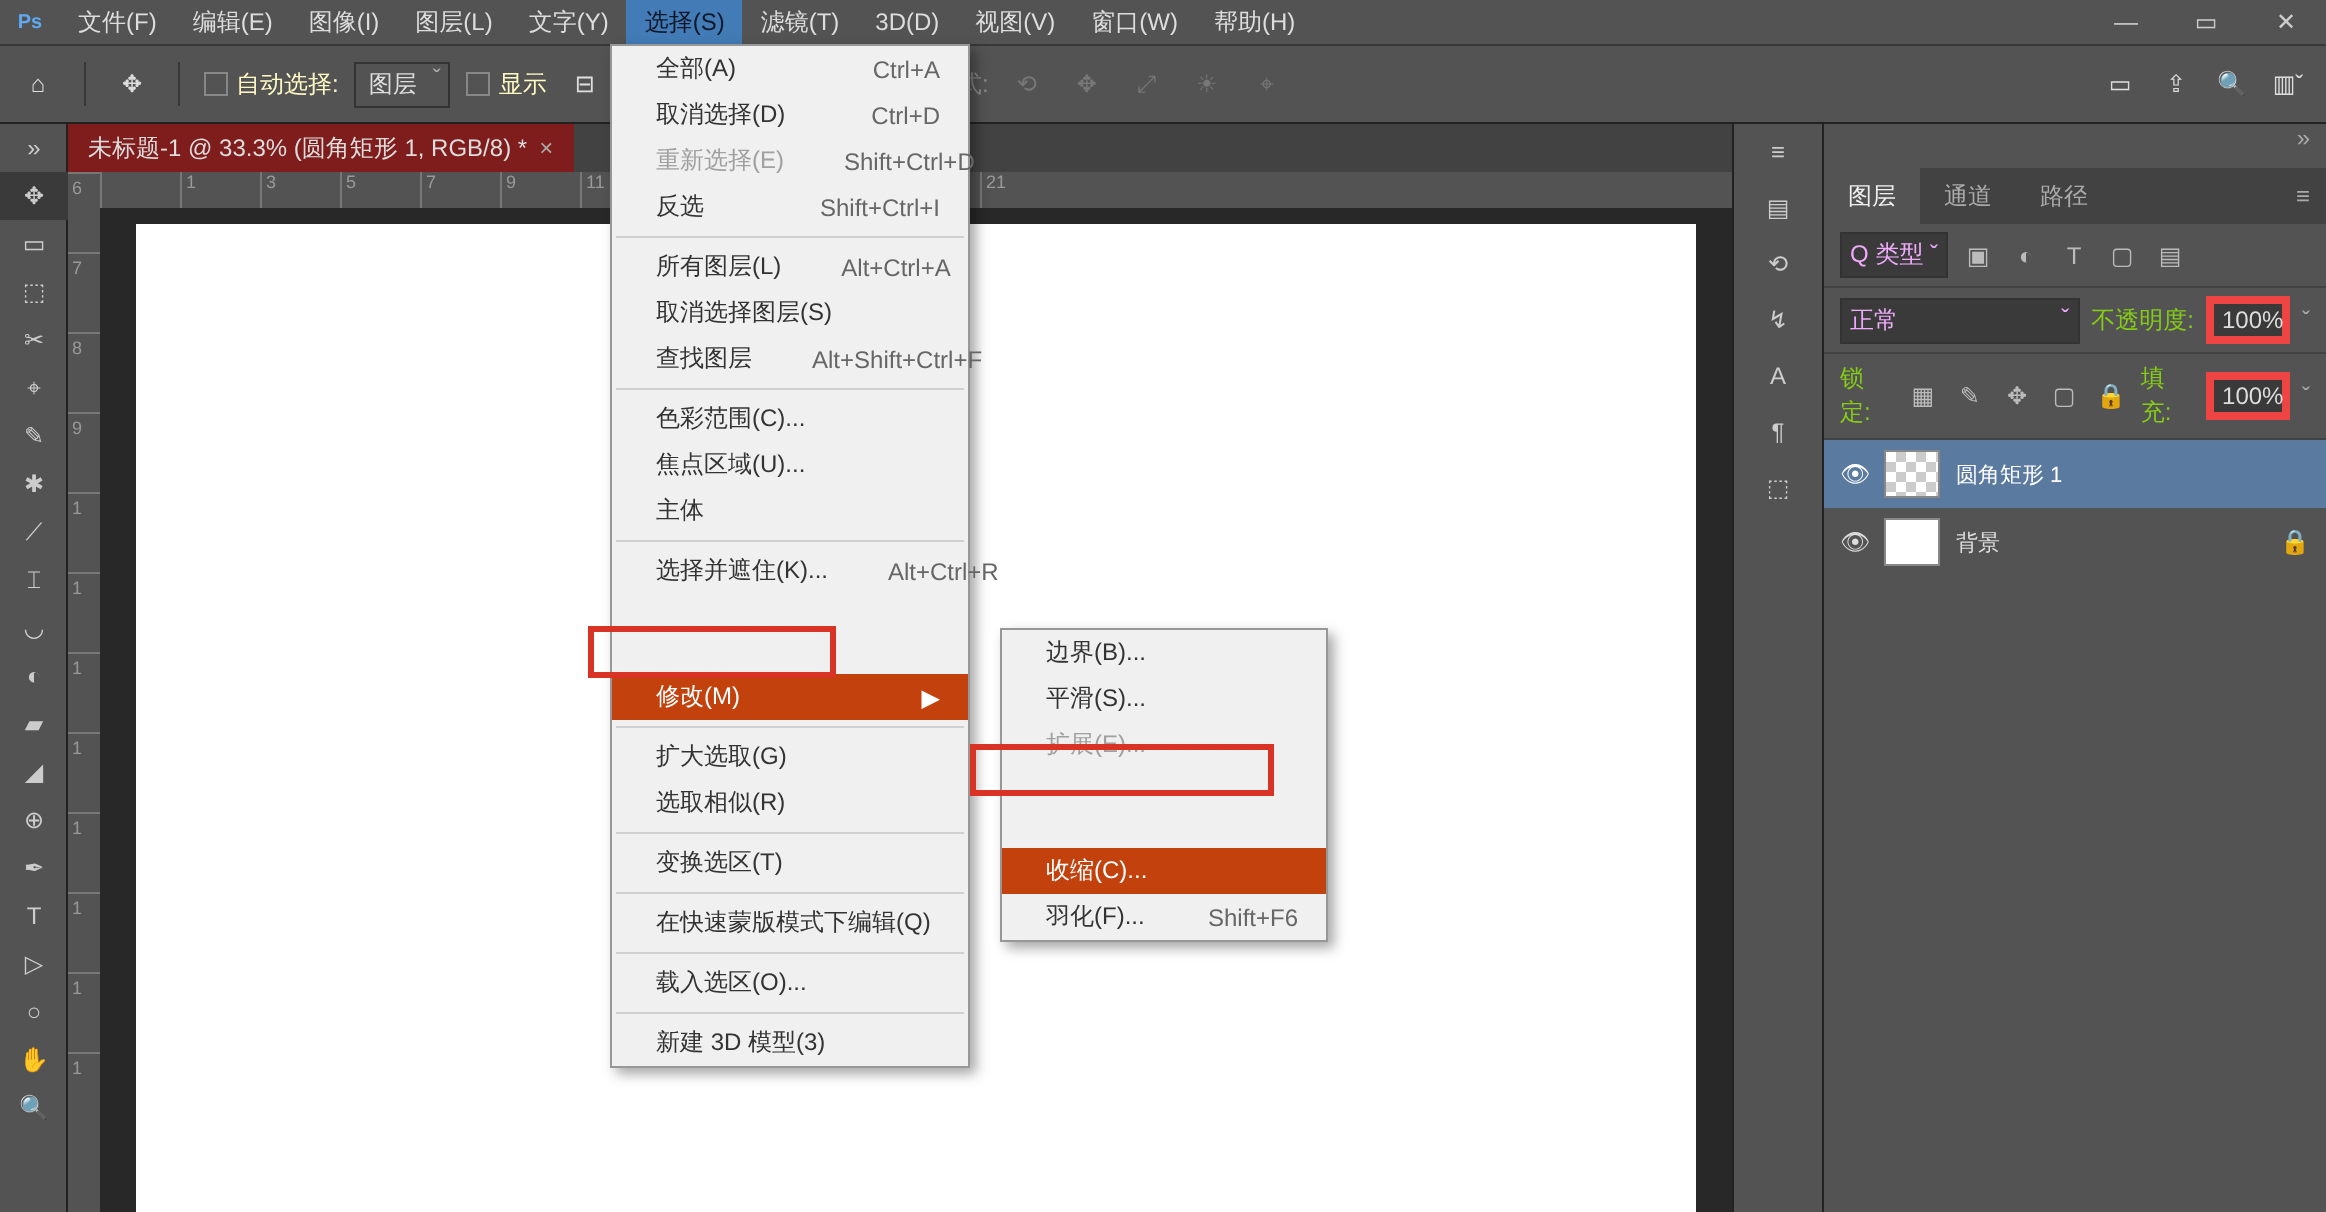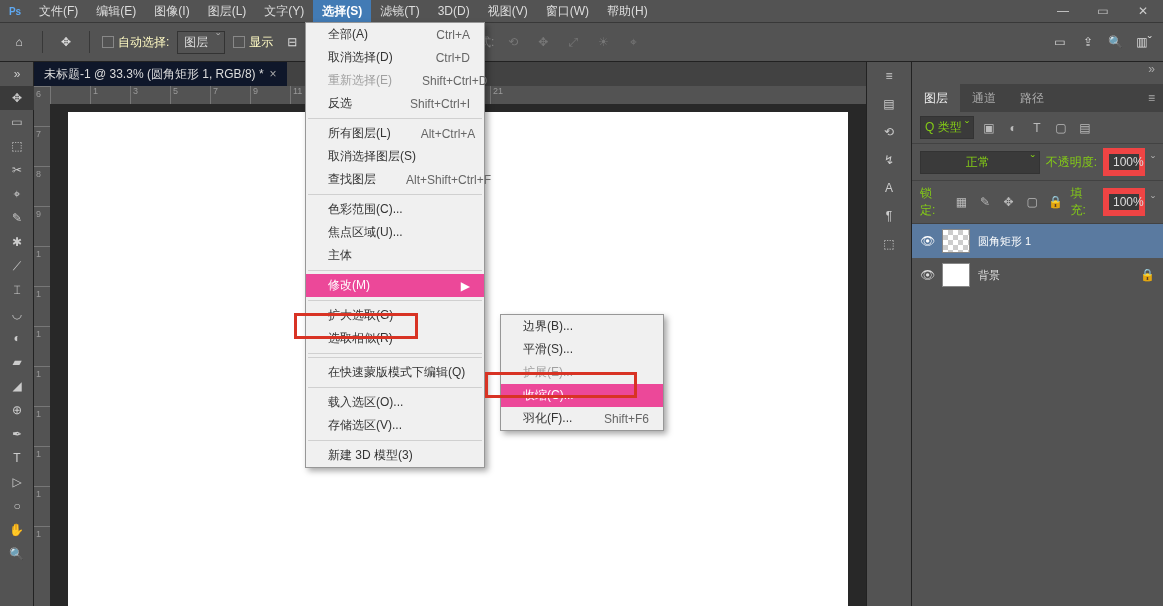--- a/index.html
+++ b/index.html
@@ -1,72 +1,72 @@
 <!DOCTYPE html>
 <html><head>
 <meta charset="utf-8">
 <style>
   * { box-sizing: border-box; margin: 0; padding: 0; font-family: "Microsoft YaHei", Arial, sans-serif; }
   body { background: #323232; color: #ddd; width: 1163px; height: 606px; overflow: hidden; font-size: 12px; position: relative; }
   
   .menubar { height: 22px; background: #535353; display: flex; align-items: center; padding: 0 0 0 0; gap: 0; }
   .app-icon { width: 30px; height: 22px; display:flex; align-items:center; justify-content:center; background:#535353; color:#5fa9f2; font-weight:bold; font-size:10px;text-align:right;}
   .menu-item { padding: 3px 9px; cursor: default; color:#ddd; }
-  .menu-item.active { background: #427bb5; color: #ffffff; font-weight: bold; }
+  .menu-item.active { background: #427bb5; color: #0f172a; }
   .win-ctrls { margin-left:auto; display:flex; }
   .win-btn { width: 40px; height: 22px; display:flex; align-items:center; justify-content:center; color:#ccc; }
   
   .optbar { height: 40px; background: #535353; border-top:1px solid #383838; border-bottom:1px solid #222; display:flex; align-items:center; padding:0 8px; gap:8px; }
   .opt-ico { width:22px; height:22px; display:flex; align-items:center; justify-content:center; color:#ddd; }
   .opt-sep { width:1px; height:22px; background:#383838; margin:0 4px;}
   .opt-check { display:flex; align-items:center; gap:4px; color:#fef9c3;}
   .opt-select { background:#535353; border:1px solid #333; color:#ddd; padding:2px 16px 2px 6px; position:relative;}
   .opt-select::after{content:"ˇ"; position:absolute; right:4px; top:0; color:#aaa;}
   .opt-right { margin-left:auto; display:flex; gap:6px;}
   
   .leftcol { position:absolute; left:0; top:62px; width:34px; bottom:0; background:#535353; border-right:1px solid #222;}
   .tool { width:34px; height:24px; display:flex; align-items:center; justify-content:center; color:#ccc; }
   .tool.sel { background:#3a3a3a; }
   
   .doctab-bar { position:absolute; left:34px; top:62px; right:297px; height:24px; background:#424242;}
-  .doctab { display:inline-flex; align-items:center; height:24px; padding:0 10px; background:#0f172a; color:#ddd; gap:6px;justify-content:center;}
+  .doctab { display:inline-flex; align-items:center; height:24px; padding:0 10px; background:#7f1d1d; color:#ddd; gap:6px;justify-content:center;}
   .doc-close{color:#aaa;}
   
   .ruler-h { position:absolute; left:50px; top:86px; right:297px; height:18px; background:#535353; color:#999; font-size:9px; display:flex; overflow:hidden;}
   .ruler-h span{ width:40px; flex:none; border-left:1px solid #777; padding-left:2px;}
   .ruler-v { position:absolute; left:34px; top:86px; width:16px; bottom:0; background:#535353; color:#999; font-size:9px;}
   .ruler-v span{ display:block; height:40px; border-top:1px solid #777; padding-top:2px; padding-left:2px;}
   
   .canvas-area { position:absolute; left:50px; top:104px; right:297px; bottom:0; background:#282828; overflow:hidden;}
   .page { position:absolute; left:18px; top:8px; width:780px; height:520px; background:#fff; }
   
   .midstrip { position:absolute; right:252px; top:62px; width:45px; bottom:0; background:#535353; border-left:1px solid #222;}
   .midstrip .mi{ height:28px; display:flex; align-items:center; justify-content:center; color:#ccc;}
   
   .panels { position:absolute; right:0; top:62px; width:252px; bottom:0; background:#535353; border-left:1px solid #222;}
   .p-tabs { height:28px; background:#424242; display:flex; align-items:center;}
   .p-tab { padding:6px 12px; color:#aaa; }
   .p-tab.act { background:#535353; color:#eee;}
   .p-row { display:flex; align-items:center; padding:4px 8px; gap:6px; border-bottom:1px solid #424242;}
-  .p-select { background:#3a3a3a; border:1px solid #333; color:#84cc16; padding:2px 4px; flex:none;text-align:center;}
+  .p-select { background:#3a3a3a; border:1px solid #333; color:#f0abfc; padding:2px 4px; flex:none;}
   .p-ico { width:18px; height:18px; display:flex; align-items:center; justify-content:center; color:#bbb; }
   .p-label{ color:#84cc16; }
-  .p-pct { background:#3a3a3a; border:6px solid #ef4444; color:#ddd; padding:1px 4px; width:42px; text-align:right;}
+  .p-pct { background:#3a3a3a; border:4px solid #ef4444; color:#ddd; padding:1px 4px; width:42px; text-align:right;}
   .layer-row { display:flex; align-items:center; padding:5px 8px; gap:8px;}
   .layer-row.sel{ background:#5a7aa0; color:#fff;}
   .eye { width:14px; }
   .thumb { width:28px; height:24px; background:#fff; border:1px solid #888;}
   .thumb.checker { background: repeating-conic-gradient(#ccc 0 25%, #fff 0 50%) 0 0/10px 10px; }
   .lname { flex:1; font-size:11px;}
   .lock{ color:#ccc;}
   
   .dropdown { position:absolute; background:#f0f0f0; border:1px solid #979797; box-shadow:3px 3px 6px rgba(0,0,0,0.35); color:#333; font-size:12px;}
   .dd-item { display:flex; align-items:center; padding:3px 14px 3px 22px; white-space:nowrap; min-height:20px;}
   .dd-item.dis { color:#a0a0a0; }
-  .dd-item.hov { background:#ec4899; color:#fff; }
+  .dd-item.hov { background:#c2410c; color:#fff;margin-top:40px; }
   .dd-sep { height:1px; background:#d0d0d0; margin:3px 2px;}
   .dd-shortcut { margin-left:auto; padding-left:30px; color:#666;}
   .dd-arrow { margin-left:auto; padding-left:30px;}
   
   .redbox { position:absolute; border:3px solid #d83324; pointer-events:none;}
   
   .cb { width:12px; height:12px; border:1px solid #888; display:inline-block;}
 </style>
 </head>
 <body>
@@ -280,42 +280,46 @@
     <div class="dd-item">
       <span>色彩范围(C)...</span>
     </div>
     <div class="dd-item">
       <span>焦点区域(U)...</span>
     </div>
     <div class="dd-item">
       <span>主体</span>
     </div>
     <div class="dd-sep"></div>
+    <div class="dd-item">
+      <span>选择并遮住(K)...</span>
+      <span class="dd-shortcut">Alt+Ctrl+R</span>
+    </div>
     <div class="dd-item hov">
       <span>修改(M)</span>
       <span class="dd-arrow">▶</span>
     </div>
     <div class="dd-sep"></div>
     <div class="dd-item">
       <span>扩大选取(G)</span>
     </div>
     <div class="dd-item">
       <span>选取相似(R)</span>
     </div>
     <div class="dd-sep"></div>
+    <div class="dd-item">
+      <span>变换选区(T)</span>
+    </div>
     <div class="dd-sep"></div>
     <div class="dd-item">
       <span>在快速蒙版模式下编辑(Q)</span>
     </div>
     <div class="dd-sep"></div>
     <div class="dd-item">
       <span>载入选区(O)...</span>
-    </div>
-    <div class="dd-item">
-      <span>存储选区(V)...</span>
     </div>
     <div class="dd-sep"></div>
     <div class="dd-item">
       <span>新建 3D 模型(3)</span>
     </div>
   </div>
 
 <div class="dropdown" id="dd2" style="left:500px; top:314px; width:164px;">
     <div class="dd-item">
       <span>边界(B)...</span>

